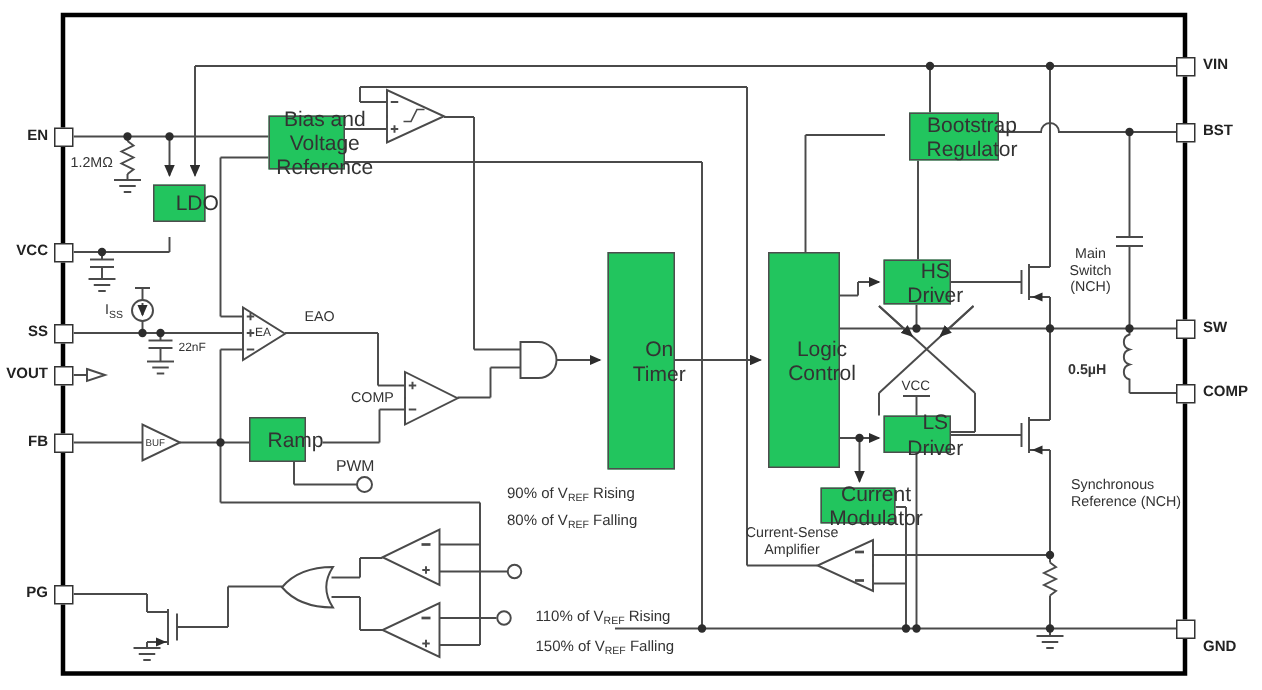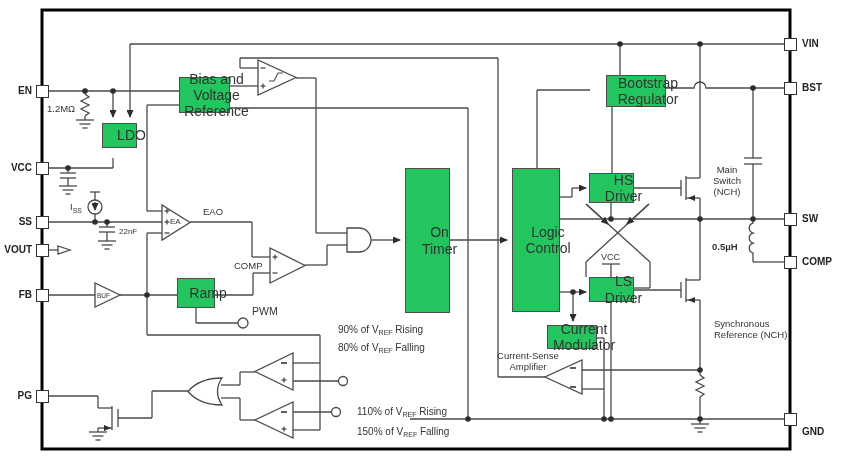--- a/index.html
+++ b/index.html
@@ -299,21 +299,21 @@
         <circle cx="604" cy="419" r="2.8"></circle>
         <circle cx="611" cy="419" r="2.8"></circle>
         <circle cx="700" cy="419" r="2.8"></circle>
   </g>
 </svg>
 
 <div class="blk" style="left:179px;top:77px;width:51px;height:36px;">Bias and
 Voltage
 Reference</div>
 <div class="blk" style="left:102px;top:123px;width:35px;height:25px;">LDO</div>
-<div class="blk" style="left:177px;top:278px;width:38px;height:30px;text-align:center;">Ramp</div>
+<div class="blk" style="left:166px;top:278px;width:38px;height:30px;text-align:center;">Ramp</div>
 <div class="blk" style="left:512px;top:168px;width:48px;height:144px;">Logic
 Control</div>
 <div class="blk" style="left:405px;top:168px;width:45px;height:145px;">On
 Timer</div>
 <div class="blk" style="left:590px;top:75px;width:60px;height:32px;margin-left:16px;">Bootstrap
 Regulator</div>
 <div class="blk" style="left:589px;top:173px;width:45px;height:30px;">HS
 Driver</div>
 <div class="blk" style="left:589px;top:277px;width:45px;height:25px;">LS
 Driver</div>
@@ -343,21 +343,21 @@
 <div class="pinlbl" style="left:802px;top:213px;">SW</div>
 <div class="pinlbl" style="left:802px;top:256px;">COMP</div>
 <div class="pinlbl" style="left:802px;top:426px;">GND</div>
 
 <div class="lbl" style="left:47px;top:103px;">1.2MΩ</div>
 <div class="lbl" style="left:70px;top:201px;"><span>I</span><sub>SS</sub></div>
 <div class="lbl sm" style="left:119px;top:227px;">22nF</div>
 <div class="lbl sm" style="left:170px;top:217px;">EA</div>
 <div class="lbl" style="left:203px;top:206px;">EAO</div>
 <div class="lbl" style="left:234px;top:260px;">COMP</div>
-<div class="lbl" style="left:224px;top:305px;font-size:10.5px;margin-left:28px;">PWM</div>
+<div class="lbl" style="left:224px;top:305px;font-size:10.5px;">PWM</div>
 <div class="lbl tiny" style="left:97px;top:292px;">BUF</div>
 <div class="lbl" style="left:601px;top:252px;font-size:9px;">VCC</div>
 <div class="lbl" style="left:713px;top:164px;text-align:center;">Main
 Switch
 (NCH)</div>
 <div class="lbl" style="left:714px;top:318px;text-align:left;">Synchronous
 Reference (NCH)</div>
 <div class="lbl" style="left:712px;top:241px;font-weight:bold;">0.5µH</div>
 <div class="lbl" style="left:496px;top:350px;width:64px;text-align:center;">Current-Sense
 Amplifier</div>

